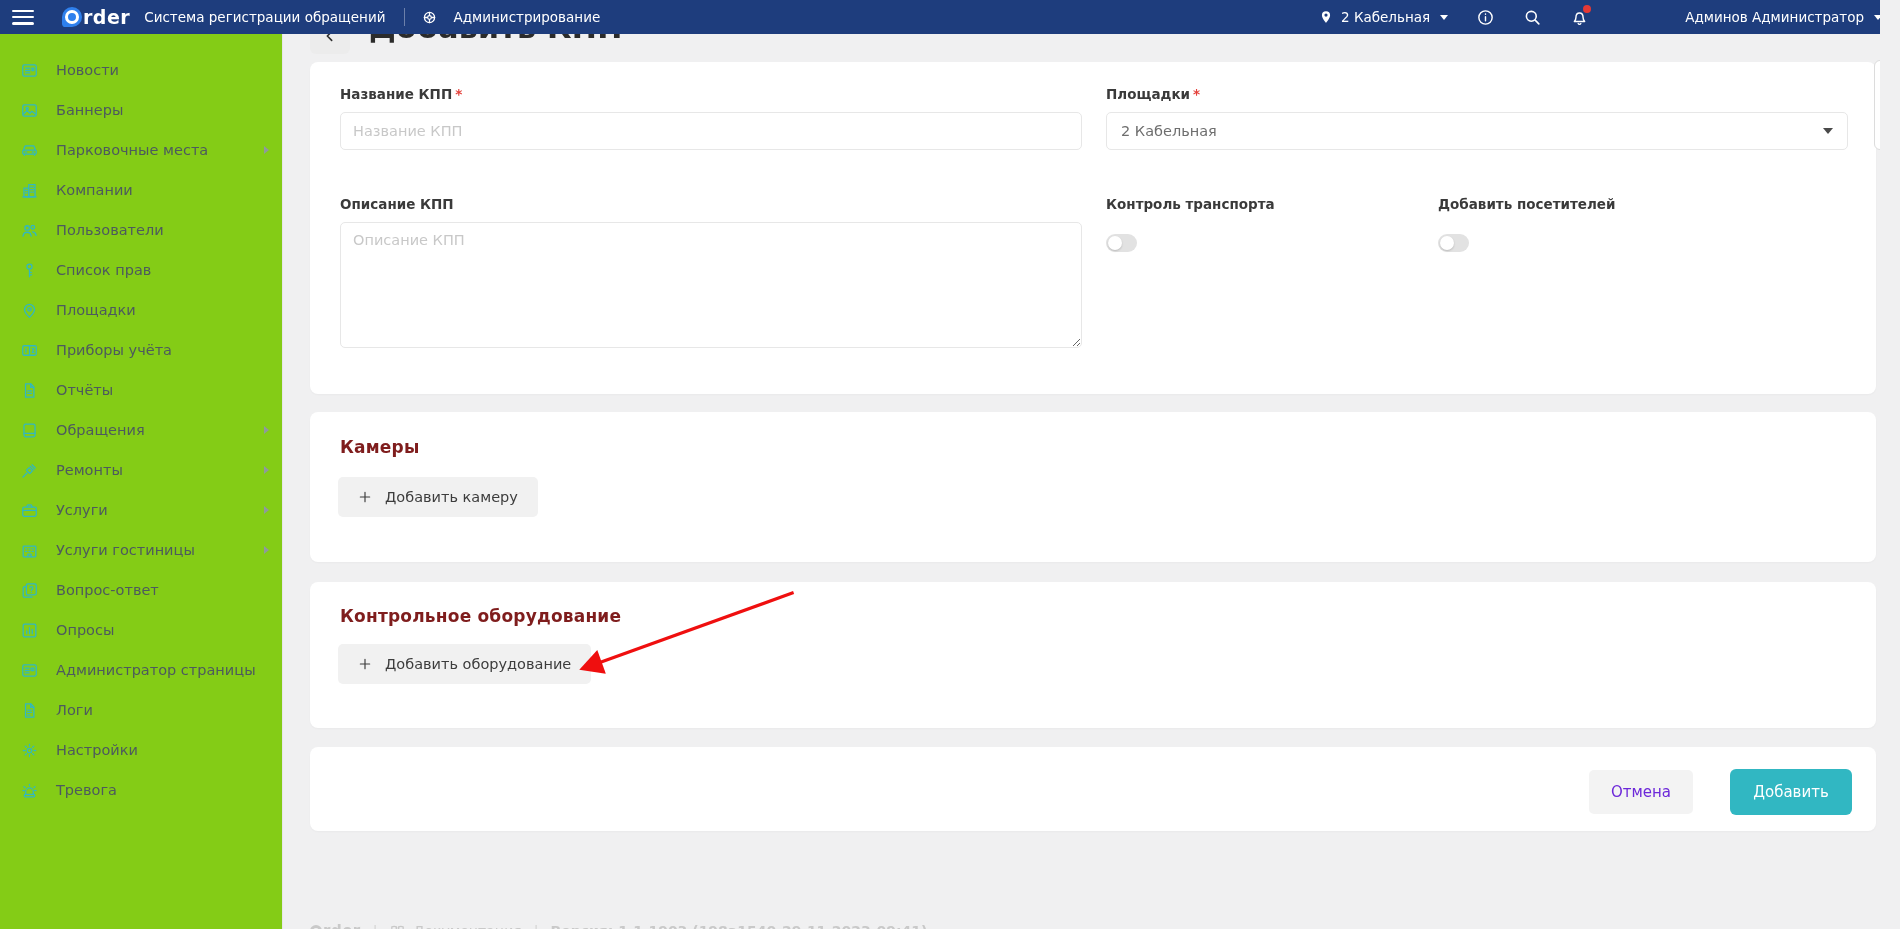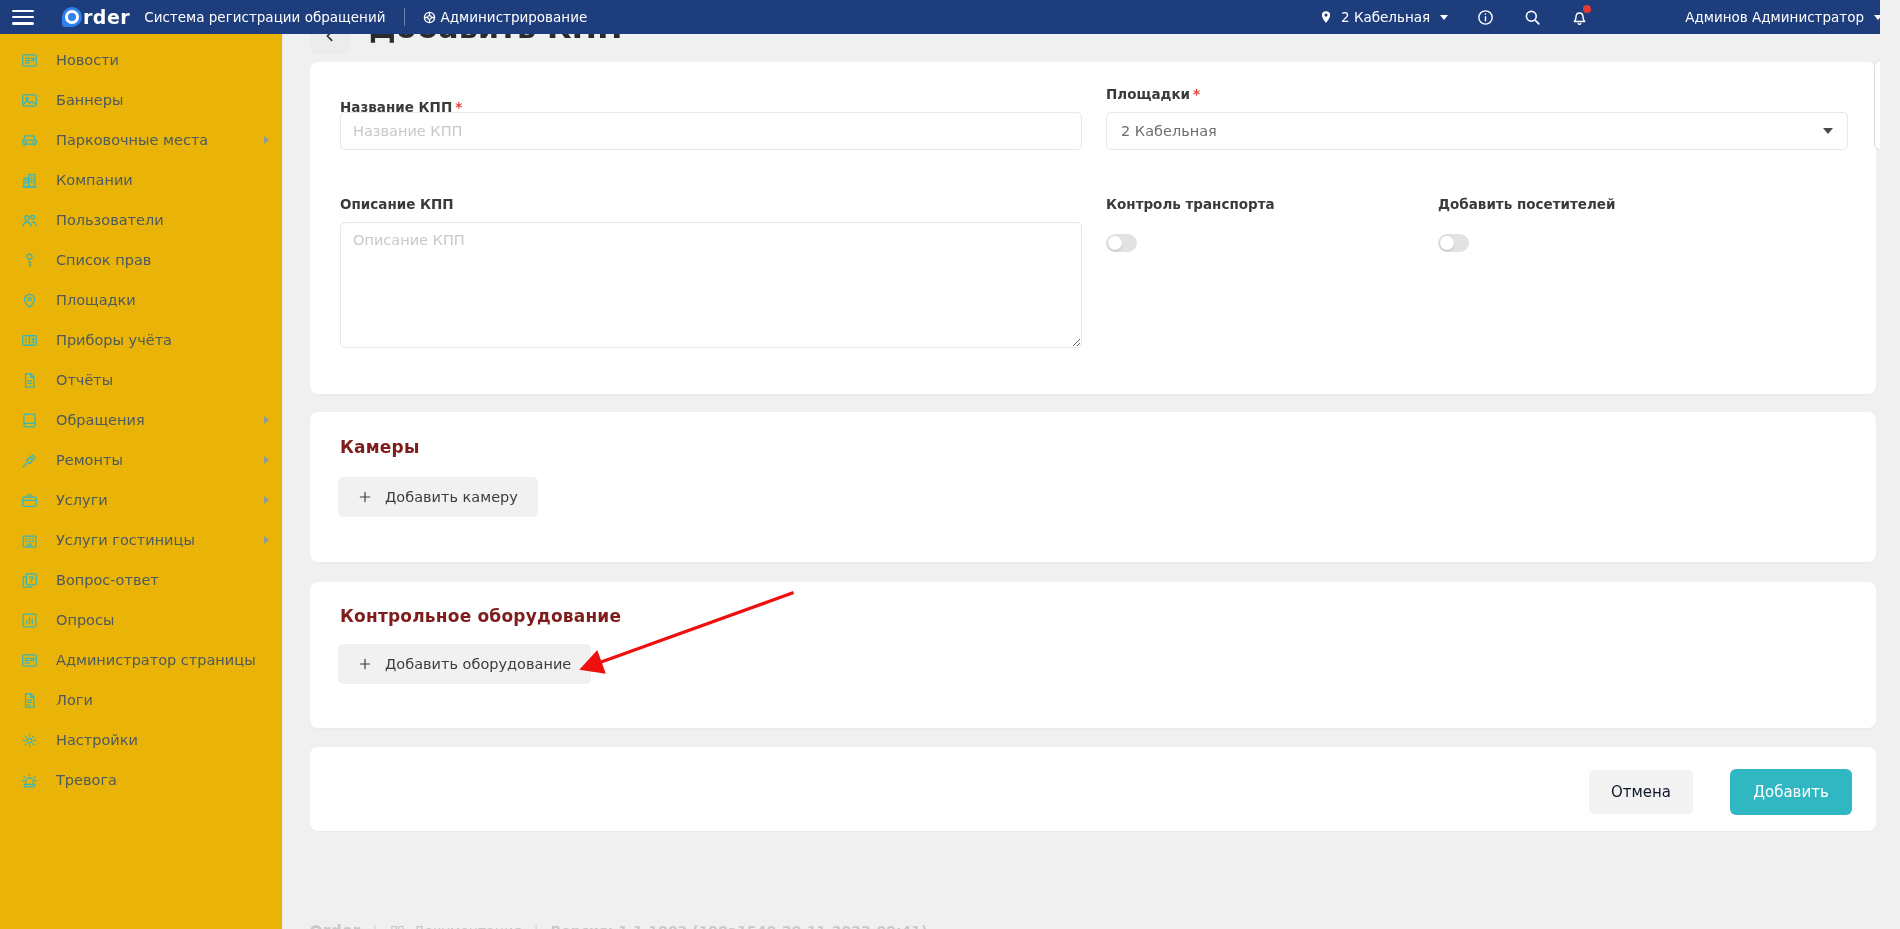--- a/index.html
+++ b/index.html
@@ -16,36 +16,36 @@
   .hamburger span{display:block; height:2.6px; background:#fff; border-radius:2px;}
   .brand{display:flex; align-items:center; margin-left:28px; cursor:pointer;}
   .logo-pin{width:20px; height:20px; background:var(--logo); border-radius:50% 50% 50% 18%;
             display:flex; align-items:center; justify-content:center;}
   .logo-pin::after{content:""; width:8px; height:8px; border:3px solid #fff; border-radius:50%;}
   .brand-rest{font-size:19px; font-weight:700; letter-spacing:.5px; margin-left:1px;}
   .subtitle{font-size:13.5px; margin-left:14px;}
   .hdr-divider{width:1px; height:18px; background:rgba(255,255,255,.35); margin-left:18px;}
   .section-grp{display:flex; align-items:center; margin-left:16px; cursor:pointer;}
   .section-grp svg{width:17px; height:17px;}
-  .section-label{font-size:13.5px; margin-left:3px;}
+  .section-label{font-size:13.5px; margin-left:16px;}
   .hdr-spacer{flex:1;}
   .loc-grp{display:flex; align-items:center; cursor:pointer;}
   .loc-grp svg{width:14px; height:14px;}
   .loc-label{font-size:13.5px; margin-left:8px;}
   .caret-down{width:0; height:0; border-left:4.5px solid transparent; border-right:4.5px solid transparent;
               border-top:5.5px solid #fff; margin-left:10px;}
   .hdr-ic{width:19px; height:19px; margin-left:28px; cursor:pointer; position:relative; display:flex;}
   .hdr-ic svg{width:100%; height:100%;}
   .bell-dot{position:absolute; right:-2px; top:-3px; width:8px; height:8px; border-radius:50%; background:#e53935;}
   .user-grp{display:flex; align-items:center; margin-left:96px; cursor:pointer;}
   .user-label{font-size:13.5px;}
 
   
-  .sidebar{position:absolute; left:0; top:34px; width:283px; bottom:0; background:#eab308;
-           border-right:1px solid #e7e7e7; padding-top:6px; overflow:hidden;}
+  .sidebar{position:absolute; left:0; top:34px; width:283px; bottom:0; background:#84cc16;
+           border-right:1px solid #e7e7e7; padding-top:16px; overflow:hidden;}
   .side-item{display:flex; align-items:center; height:40px; padding:0 12px 0 20px; cursor:pointer;
              color:#4d5a5e; font-size:14.5px; position:relative;}
   .side-item .ic{width:19px; height:19px; color:var(--accent); margin-right:17px; flex:none; display:flex;}
   .side-item .ic svg{width:100%; height:100%;}
   .side-item .chev{position:absolute; right:13px; width:0; height:0;
                    border-top:4.5px solid transparent; border-bottom:4.5px solid transparent;
                    border-left:5.5px solid #8f9a9c;}
 
   
   .main{position:absolute; left:283px; top:34px; right:0; bottom:0; overflow:hidden; background:#f0f0f1;}
@@ -77,21 +77,21 @@
   .toggle .knob{position:absolute; left:2px; top:2px; width:14px; height:14px; border-radius:50%; background:#fff;
           box-shadow:0 1px 2px rgba(0,0,0,.18);}
 
   .sec-heading{position:absolute; left:30px; font-size:17px; font-weight:700; color:#7f1d1d; letter-spacing:.2px;}
   .add-btn{position:absolute; left:28px; height:40px; background:#f1f1f1; border:none; border-radius:5px;
            display:flex; align-items:center; padding:12px 20px; font-size:14.5px; color:#3d3d3d;
            font-family:inherit; cursor:pointer;}
   .add-btn svg{width:14px; height:14px; margin-right:13px; color:#3d3d3d;}
 
   .btn-cancel{position:absolute; left:1279px; top:23px; width:104px; height:44px; background:#f3f3f3;
-           border:none; border-radius:5px; font-size:15px; color:#0f172a; font-family:inherit; cursor:pointer;}
+           border:none; border-radius:5px; font-size:15px; color:#6d28d9; font-family:inherit; cursor:pointer;}
   .btn-submit{position:absolute; left:1420px; top:22px; width:122px; height:46px; background:var(--accent);
            border:none; border-radius:6px; font-size:15px; color:#fff; font-family:inherit; cursor:pointer;}
 
   
   .footer{position:absolute; left:27px; top:888px; display:flex; align-items:center; color:#c9c9c9; font-size:14px;}
   .footer-pin{width:12px; height:12px; border:3px solid #c9c9c9; border-radius:50% 50% 50% 18%;}
   .footer-brand{display:flex; align-items:center; cursor:default;}
   .footer-rest{font-size:15px; font-weight:600; color:#c9c9c9; margin-left:1px; letter-spacing:.5px;}
   .footer-sep{margin:0 12px; color:#d4d4d4;}
   .footer-docs{display:flex; align-items:center; cursor:pointer;}
@@ -383,21 +383,21 @@
   <div class="main">
 
     <button class="back-btn">
       <svg viewBox="0 0 24 24" fill="none" stroke="currentColor" stroke-width="2.4" stroke-linecap="round" stroke-linejoin="round">
           <path d="M14.5 5.5L8 12l6.5 6.5"></path>
         </svg>
     </button>
     <h1 class="page-title">Добавить КПП</h1>
 
     <section class="card card1">
-      <label class="f-label" style="left:30px; top:24px;margin-top:13px;">
+      <label class="f-label" style="left:30px; top:24px;">
         <span>Название КПП</span><span class="req">*</span>
       </label>
       <input class="txt-input" style="left: 30px; top: 50px; width: 742px;" placeholder="Название КПП">
 
       <label class="f-label" style="left:796px; top:24px;">
         <span>Площадки</span><span class="req">*</span>
       </label>
       <div class="select" style="left:796px; top:50px; width:742px;">
         <span>2 Кабельная</span>
         <span class="sel-caret"></span>

